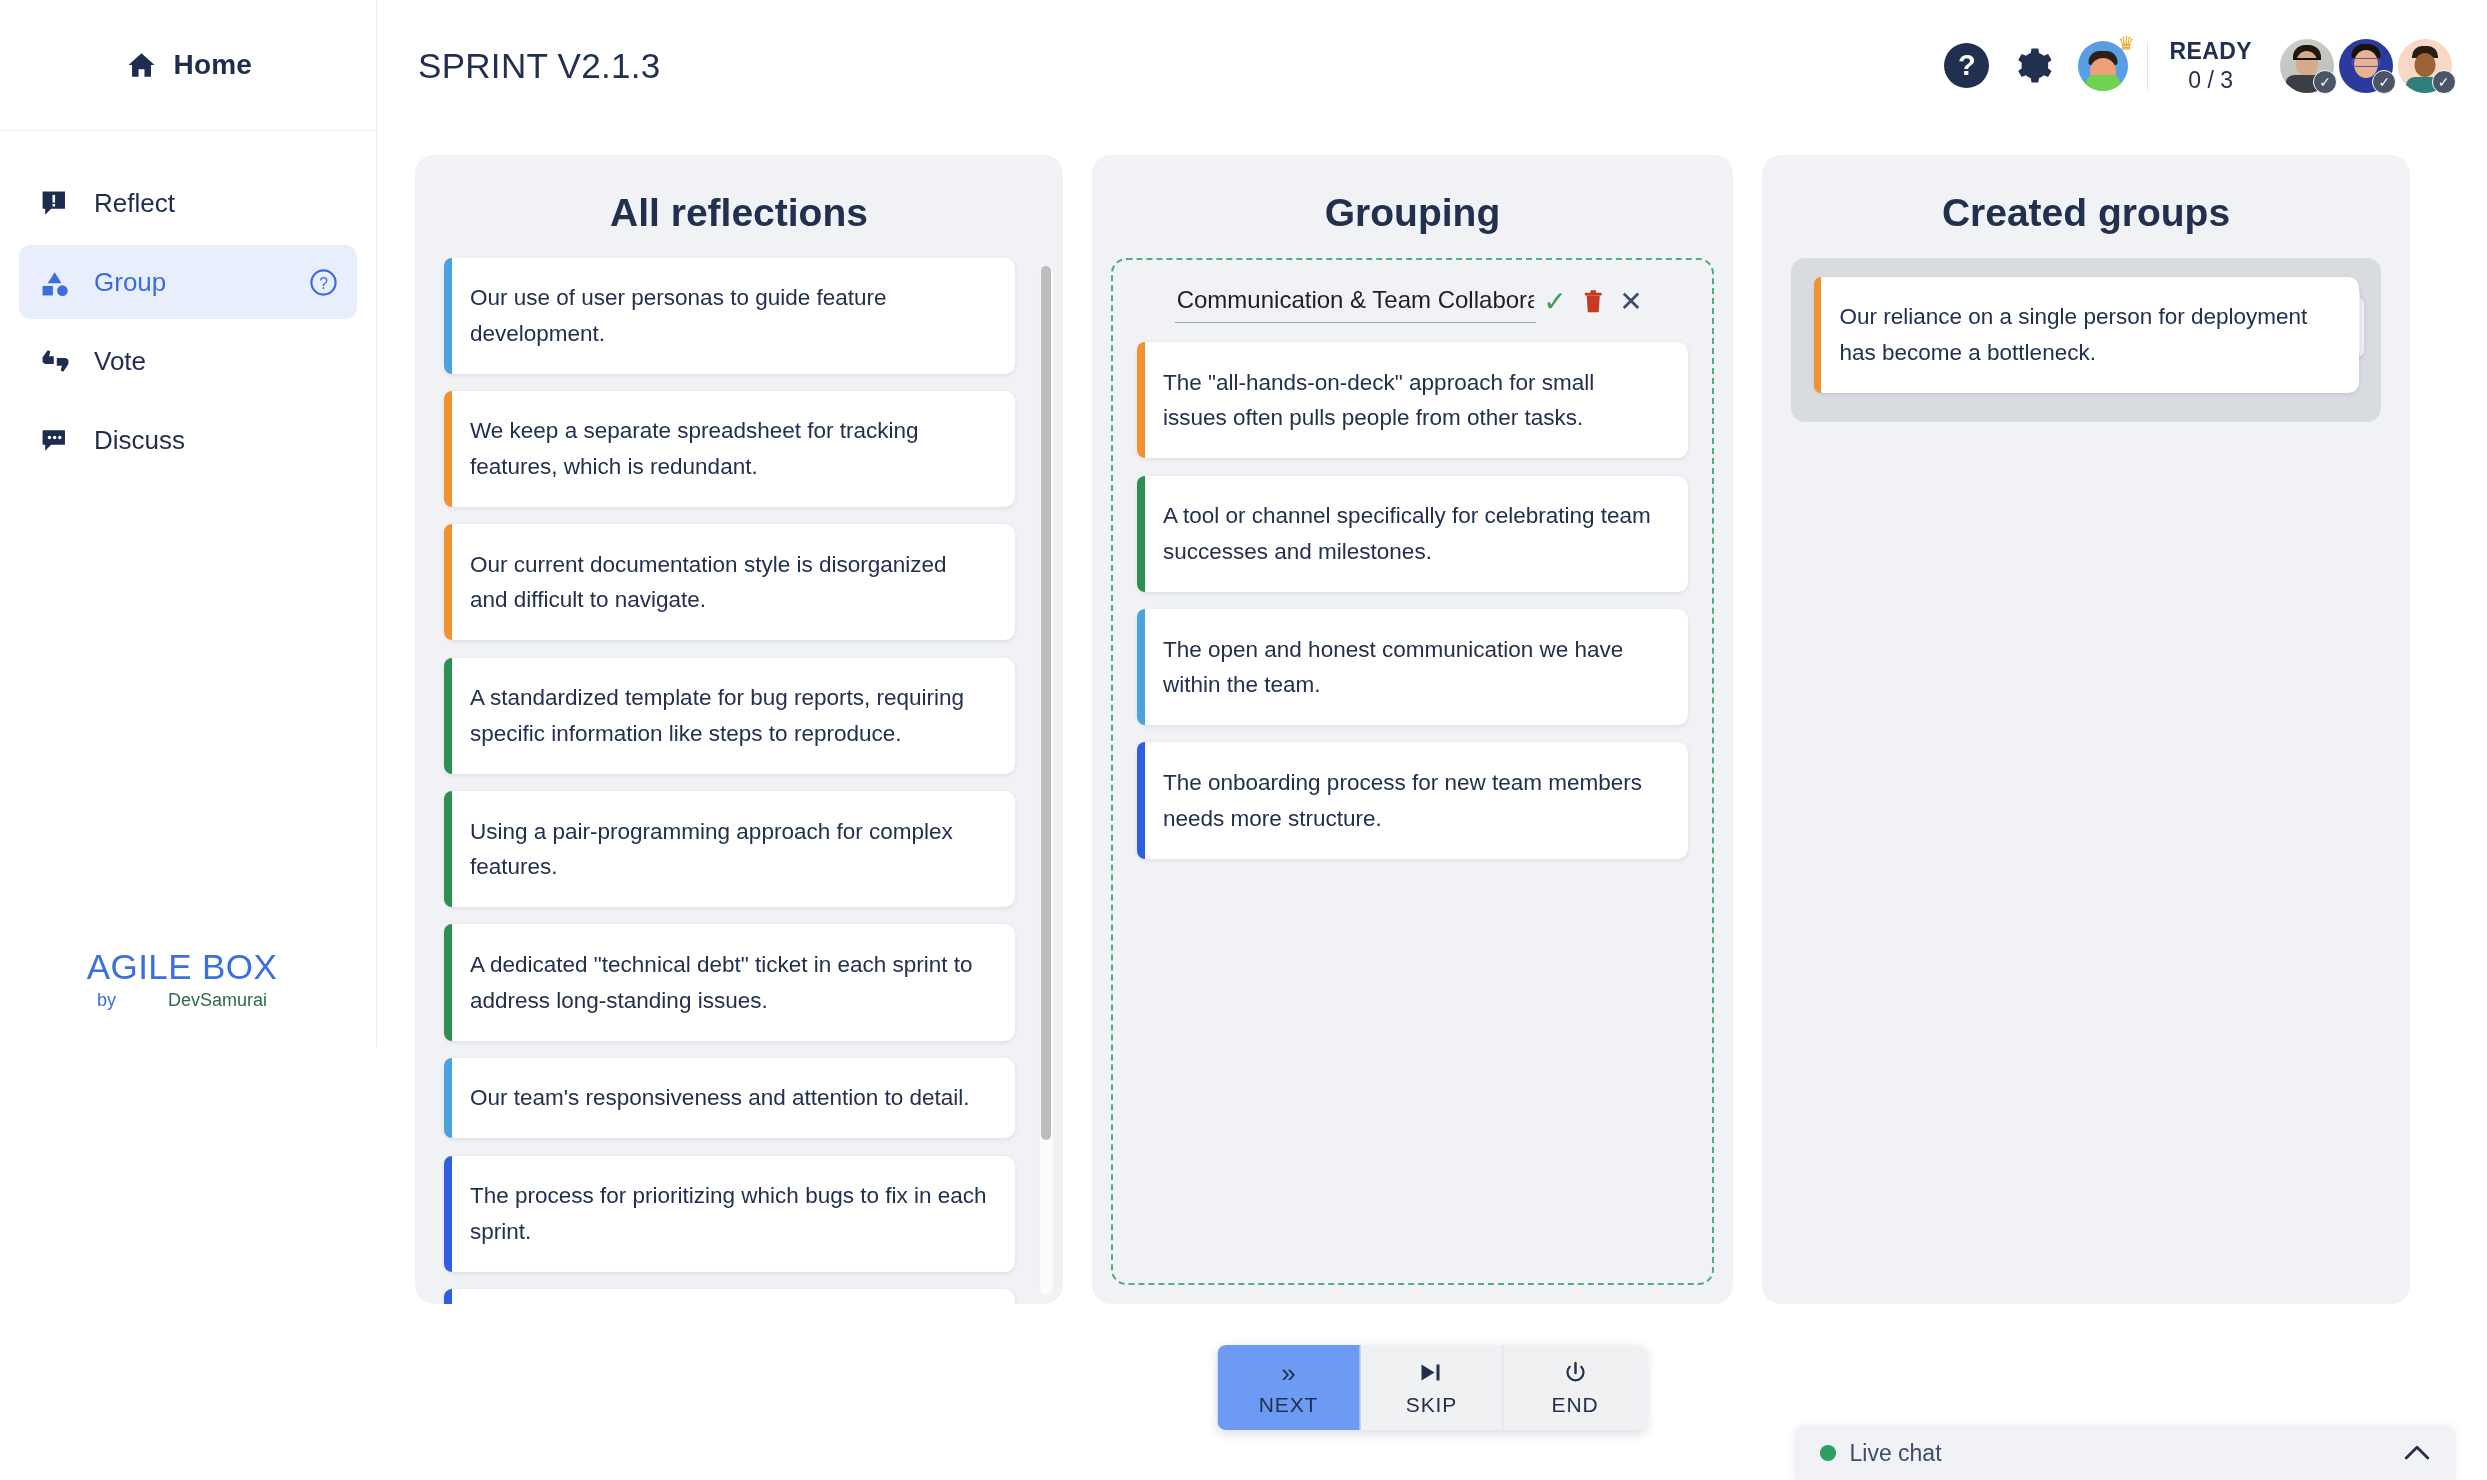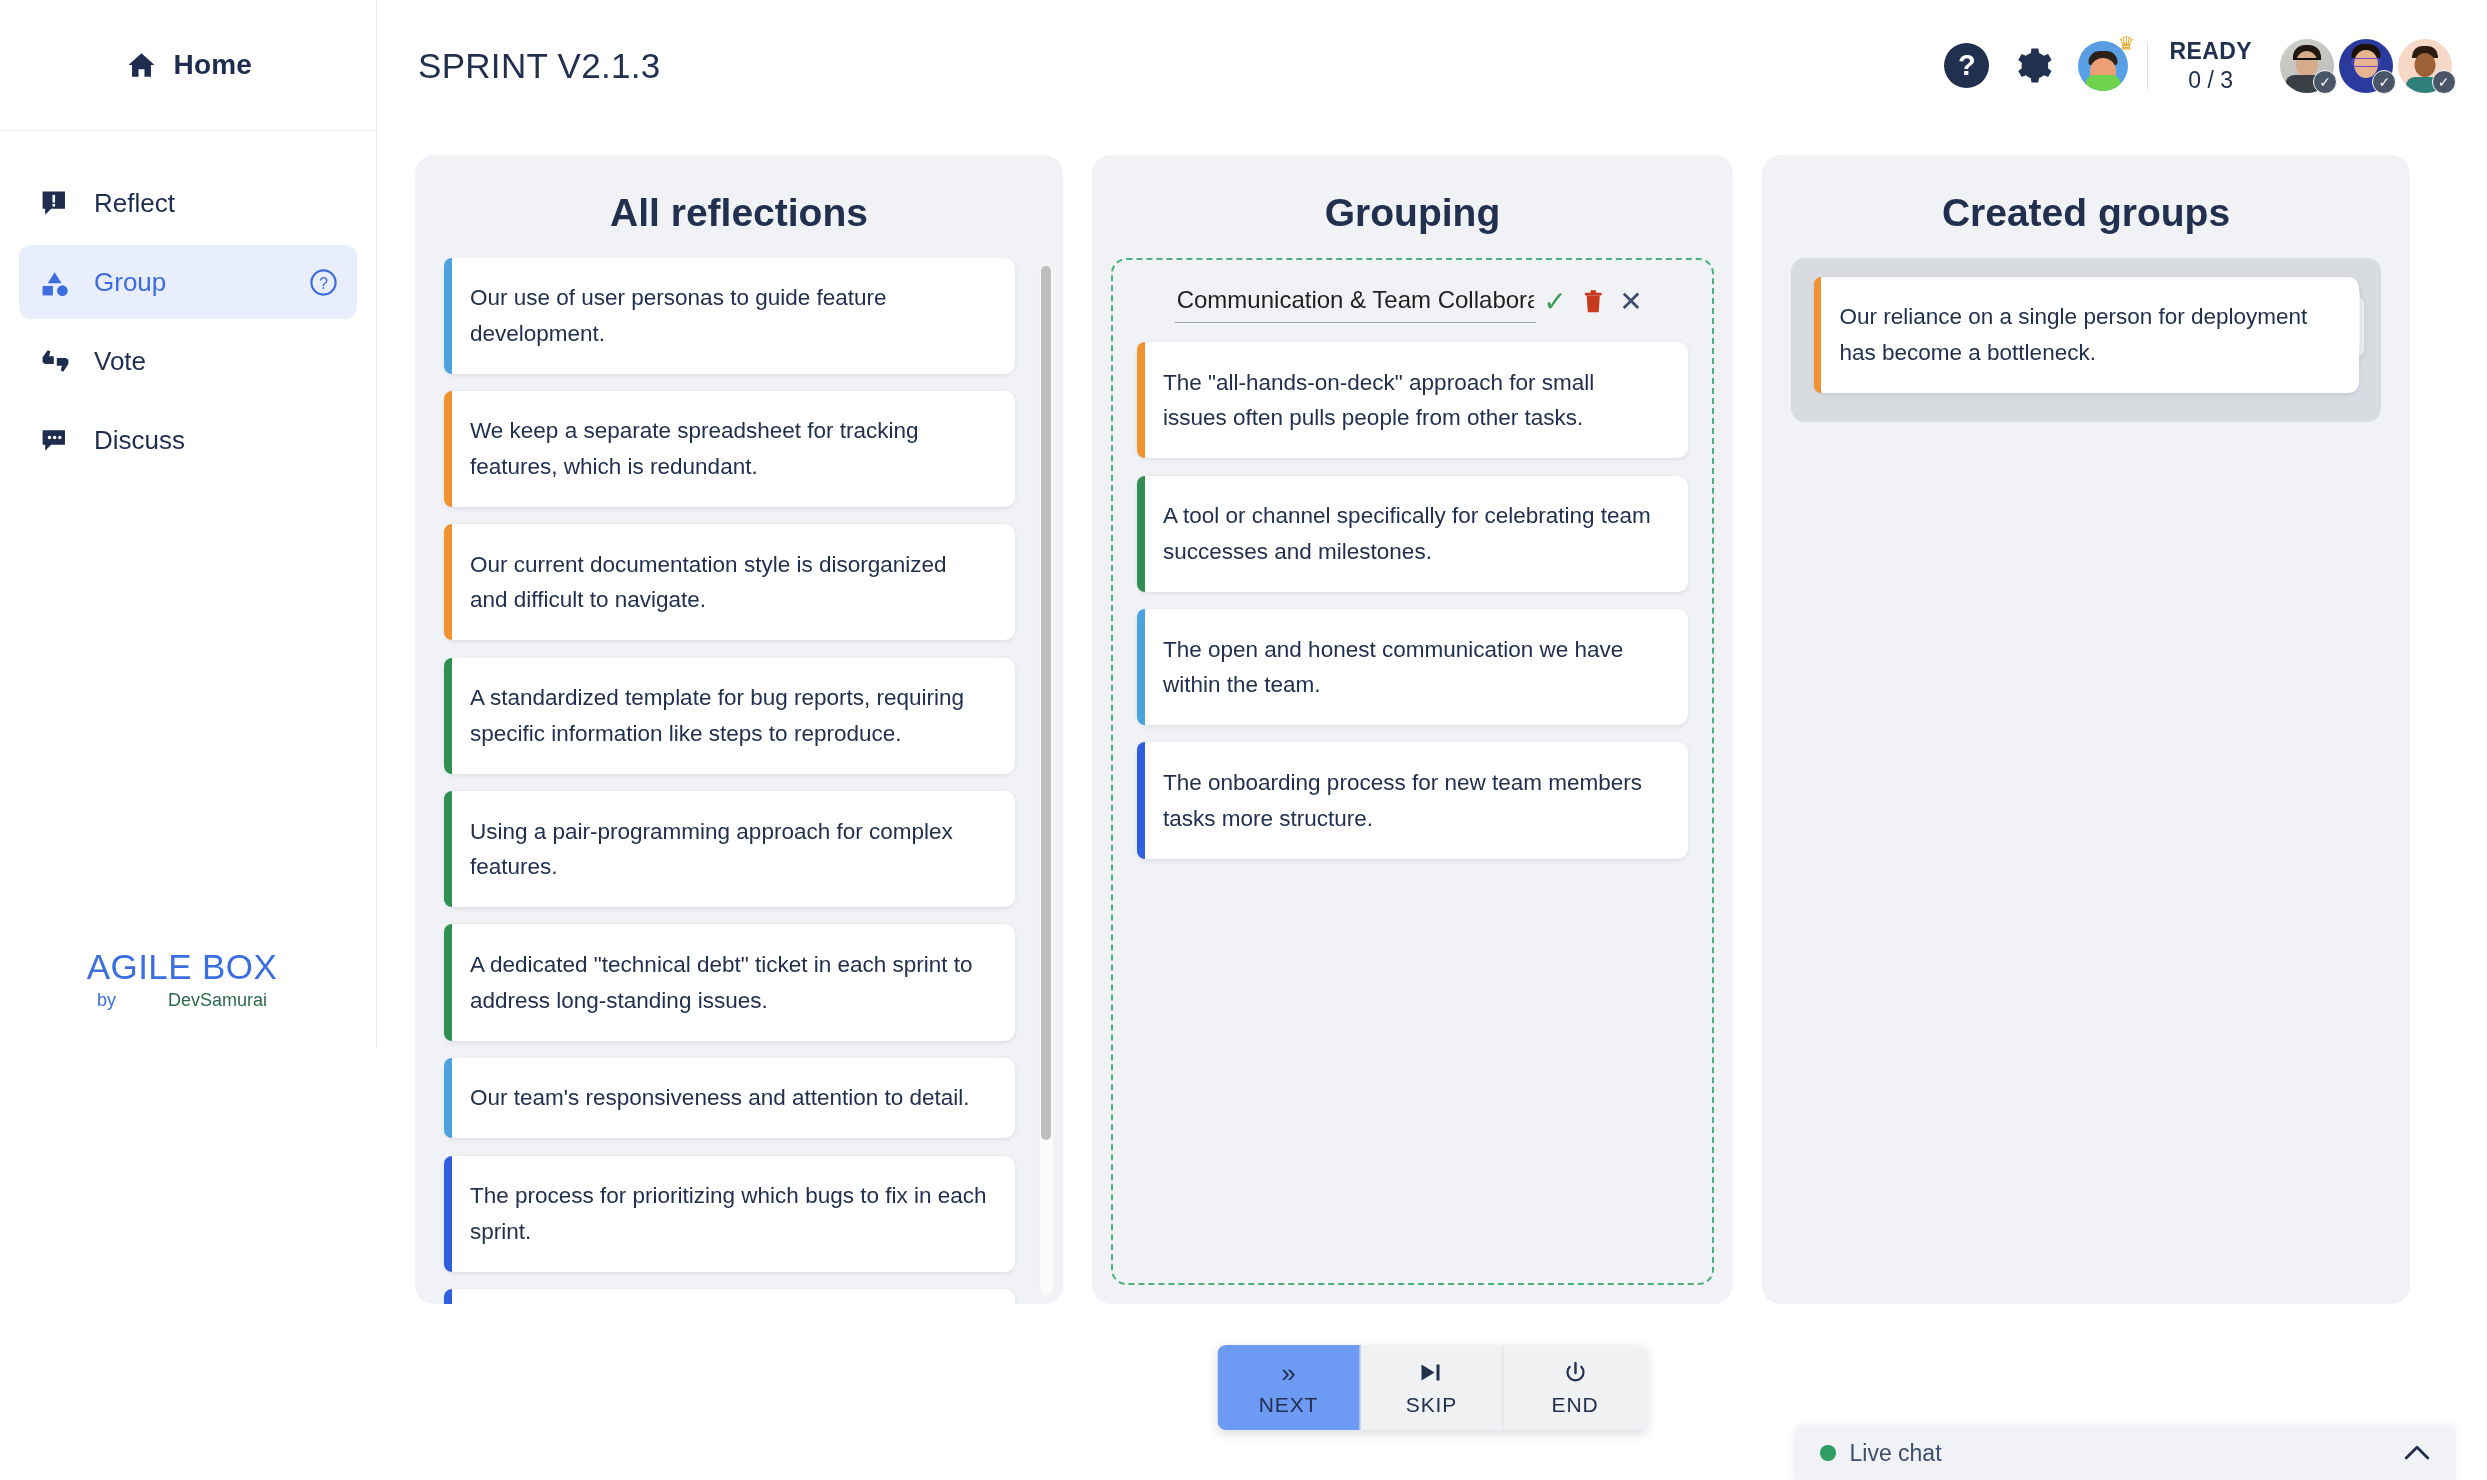--- a/index.html
+++ b/index.html
@@ -430,21 +430,21 @@
             <div class="card" style="--accent:#f0922f">
               <div class="card-text">The "all-hands-on-deck" approach for small issues often pulls people from other tasks.</div>
             </div>
             <div class="card" style="--accent:#2f8f52">
               <div class="card-text">A tool or channel specifically for celebrating team successes and milestones.</div>
             </div>
             <div class="card" style="--accent:#4aa3df">
               <div class="card-text">The open and honest communication we have within the team.</div>
             </div>
             <div class="card" style="--accent:#2f5fe0">
-              <div class="card-text">The onboarding process for new team members tasks more structure.</div>
+              <div class="card-text">The onboarding process for new team members needs more structure.</div>
             </div>
           </div>
         </div>
       </div>
 
       <div class="col col-c">
         <div class="col-title">Created groups</div>
         <div class="groups-wrap">
           <div class="group-box">
             <div class="stack">

